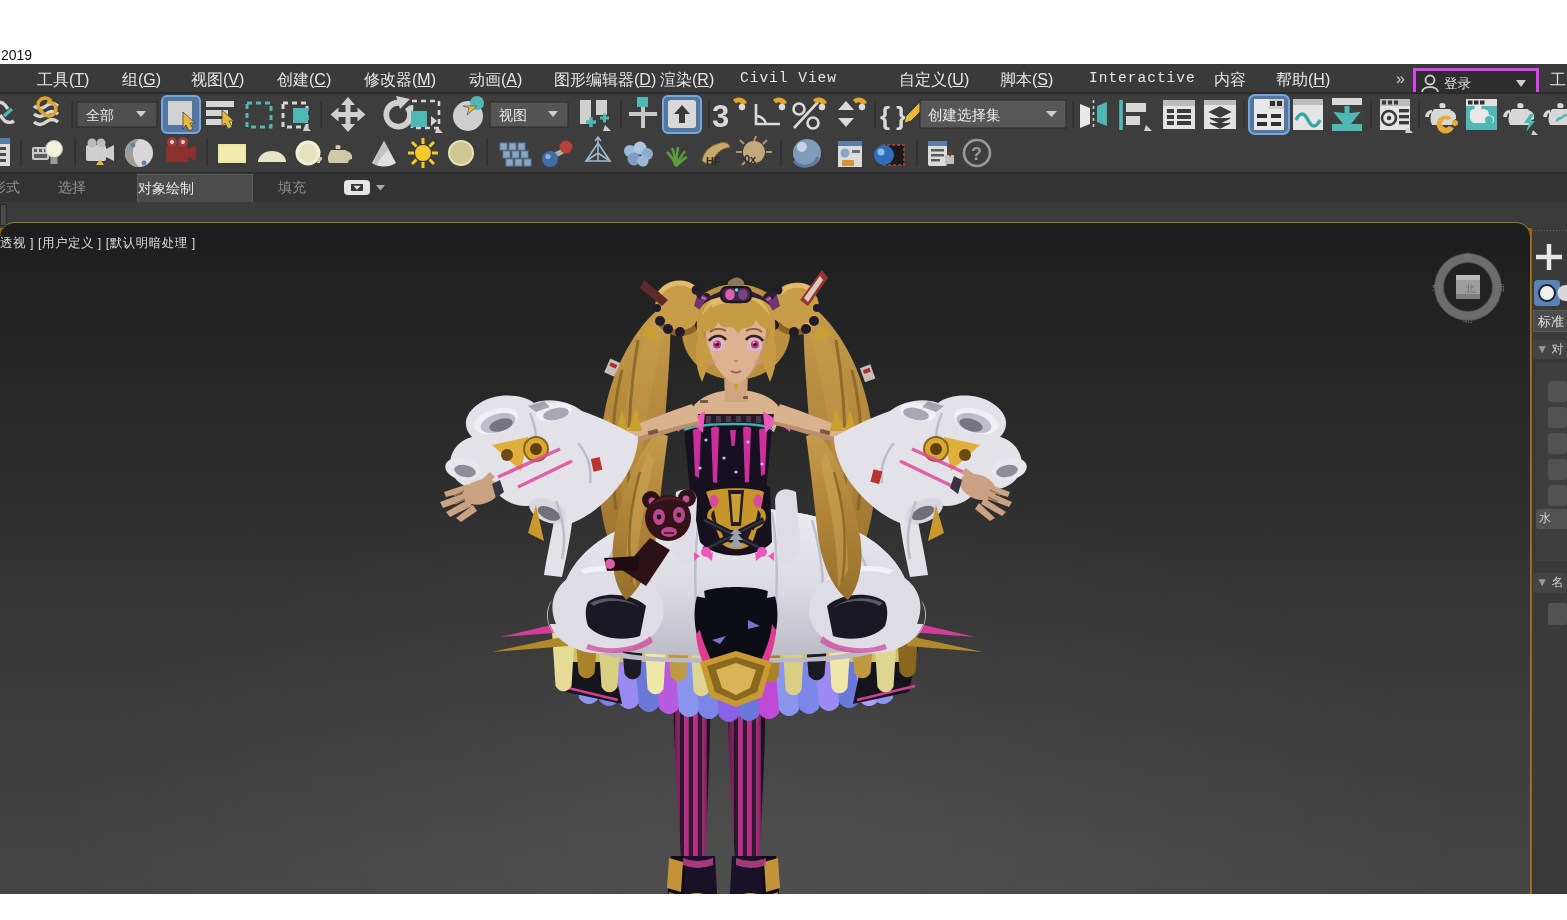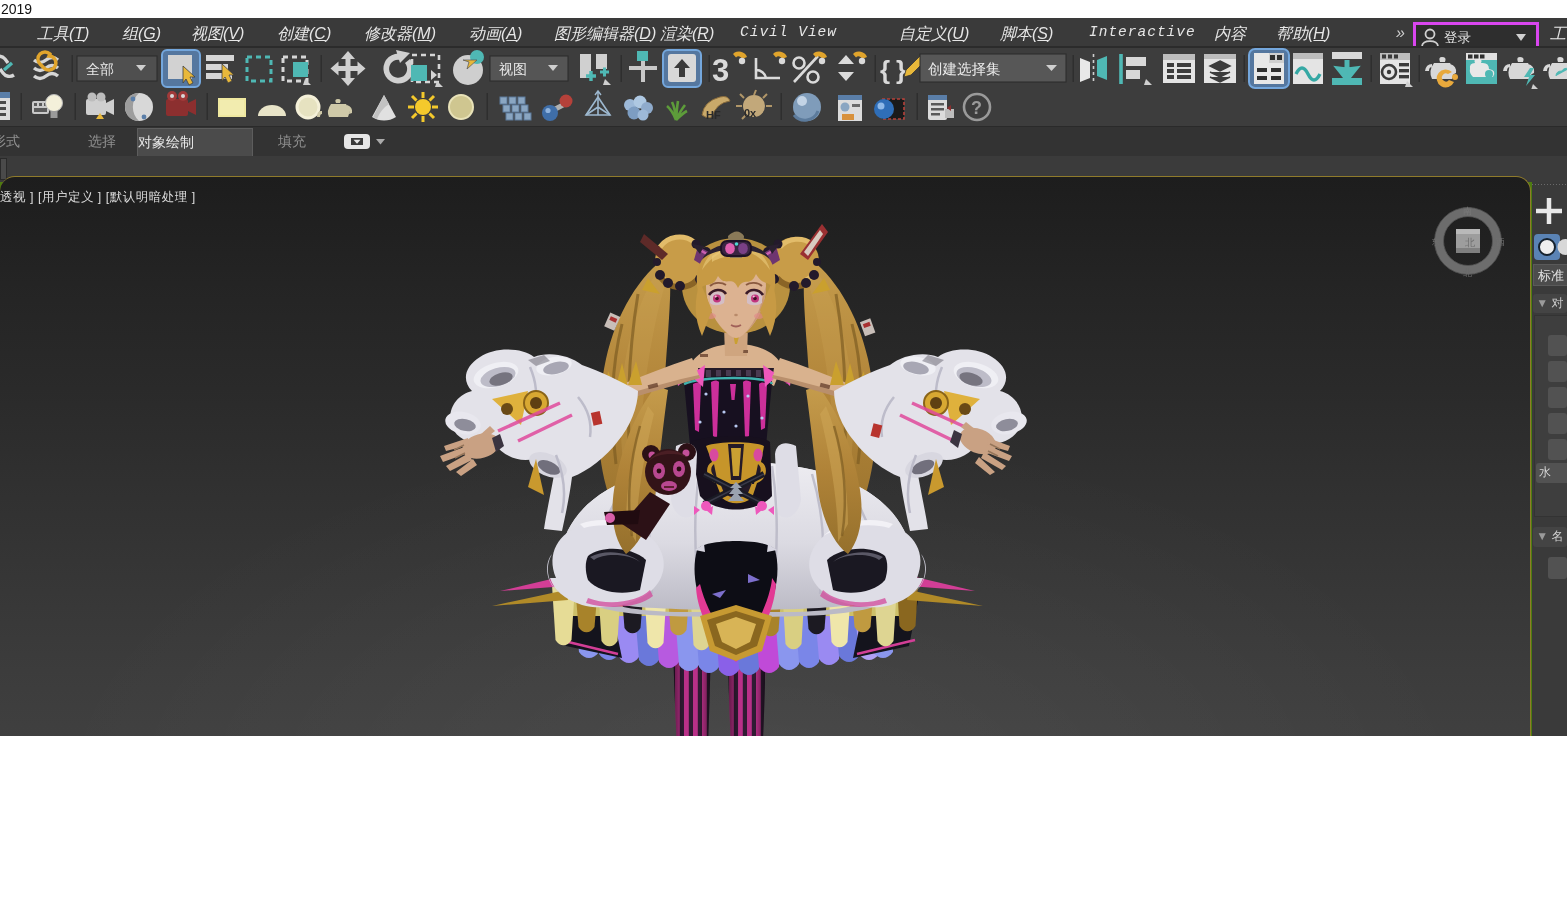--- a/index.html
+++ b/index.html
@@ -1,23 +1,23 @@
 <!DOCTYPE html>
 <html><head>
 <meta charset="utf-8">
 <style>
   html,body{margin:0;padding:0;background:#fff;}
-  #root{position:relative;width:1567px;height:736px;overflow:hidden;
-        font-family:"Liberation Sans",sans-serif;background:#4d7c0f;}
+  #root{position:relative;width:1567px;height:848px;overflow:hidden;
+        font-family:"Liberation Sans",sans-serif;background:#a16207;margin-top:46px;}
   .abs{position:absolute;}
   #titlebar{left:0;top:0;width:1567px;height:18px;background:#ffffff;color:#111;
             font-size:14px;}
   #titlebar span{position:absolute;left:1px;top:1px;}
   #menubar{left:0;top:18px;width:1567px;height:29px;background:#3a3a3a;color:#e6e6e6;
-           font-size:16px;font-style:italic;}
+           font-size:16px;}
   #menubar .mi{position:absolute;top:6px;white-space:nowrap;}
   #menuline{left:0;top:46px;width:1567px;height:2px;background:#2b2b2b;}
   #tb1{left:0;top:48px;width:1567px;height:41px;background:#3d3d3d;}
   #tb2{left:0;top:89px;width:1567px;height:37px;background:#3d3d3d;}
   #tabs{left:0;top:126px;width:1567px;height:29px;background:#333333;
         border-top:1px solid #2a2a2a;color:#8f8f8f;font-size:14px;}
   #tabs .t{position:absolute;top:6px;}
   #tabact{position:absolute;left:137px;top:1px;width:114px;height:27px;background:#4b4b4b;
         border:1px solid #5d5d5d;border-bottom:none;color:#e8e8e8;text-align:left;
         line-height:26px;font-size:14px;}
@@ -398,21 +398,21 @@
       <path d="M951 16 l0 6 l-4 -3 z" fill="#8c2f2f"></path>
     </g>
     <g>
       <circle cx="977" cy="18" r="13" fill="none" stroke="#9a9a9a" stroke-width="2.6"></circle>
       <text x="971" y="25" font-size="18" font-weight="bold" fill="#9a9a9a" font-family="Liberation Sans">?</text>
     </g>
   </svg>
   </div>
   <div class="abs" id="tabs">
     <span class="t" style="left:-8px">形式</span>
-    <span class="t" style="left:88px">选择</span>
+    <span class="t" style="left:58px">选择</span>
     <span class="t" style="left:278px">填充</span>
     <div id="tabact">对象绘制</div>
     <svg width="60" height="29" style="position:absolute;left:344px;top:0">
       <rect x="0" y="7" width="26" height="15" rx="4" fill="#e6e6e6"></rect>
       <path d="M7 11 h12 v7 h-12 z" fill="#3a3a3a"></path>
       <path d="M9.5 12.8 l7 0 l-3.5 4 z" fill="#e6e6e6"></path>
       <path d="M32 12 l9 0 l-4.5 5.5 z" fill="#aaaaaa"></path>
     </svg>
   </div>
   <div class="abs" id="strip">

